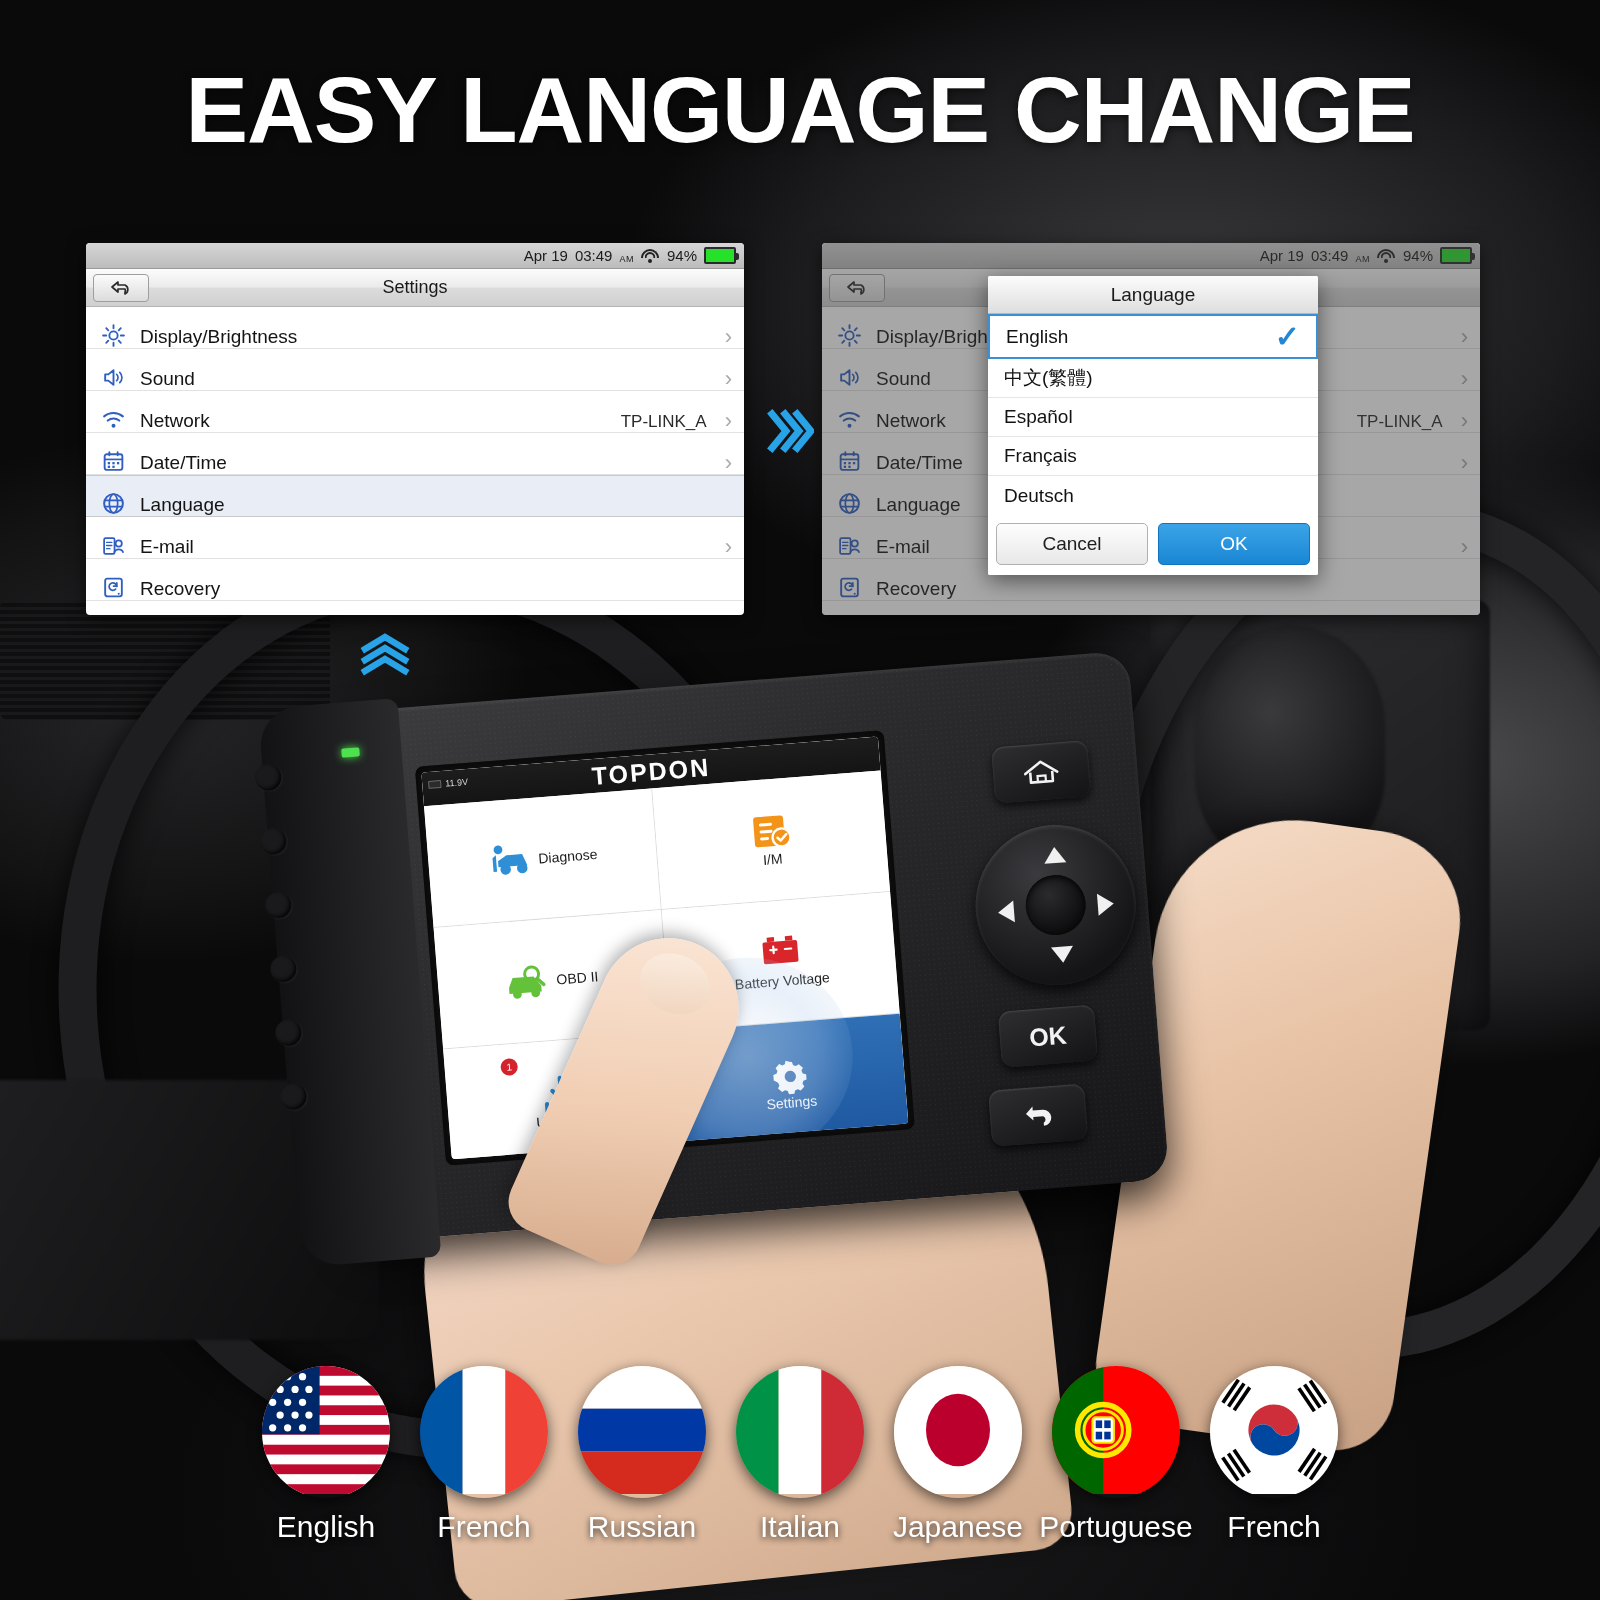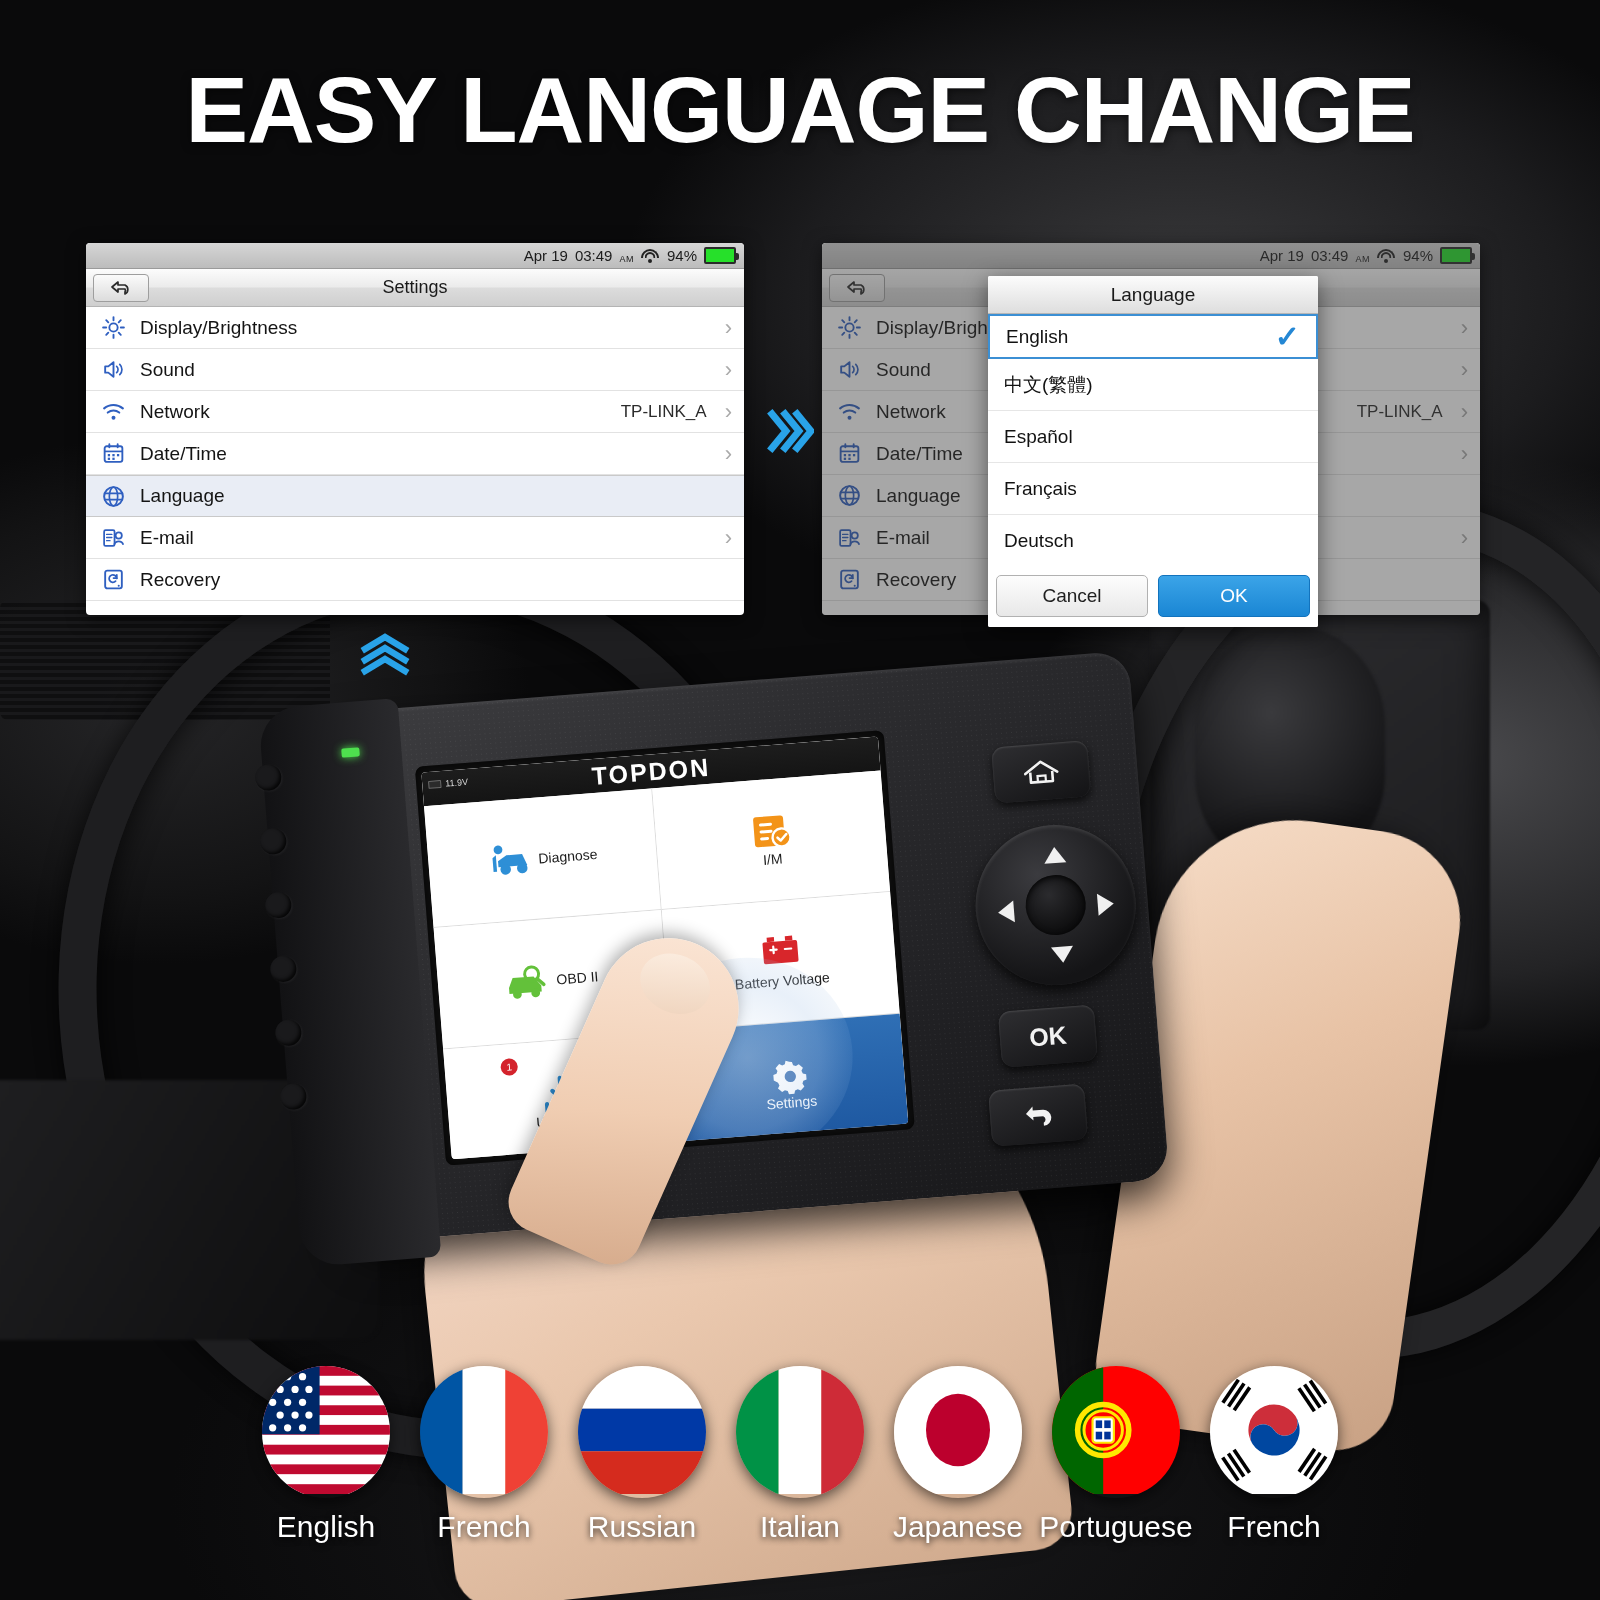--- a/index.html
+++ b/index.html
@@ -97,21 +97,21 @@
     background:linear-gradient(180deg,#fbfbfb,#dcdcdc); border:1px solid #9e9e9e;
     border-radius:4px; display:flex; align-items:center; justify-content:center;
   }
   .backbtn svg { width:26px; height:18px; }
   .titlebar .t-title {
     position:absolute; left:0; right:0; text-align:center;
     font-size:18px; color:#1a1a1a;
   }
 
   .setrow {
-    height:42px; display:flex; align-items:center; gap:14px;
+    height:42px; display:flex; align-items:flex-end; gap:14px;
     padding:0 12px 0 14px; border-bottom:1px solid #e2e2e2;
     background:#fff; position:relative;
   }
   .setrow.sel { background:#e9edf5; border-top:1px solid #c9c9c9; border-bottom:1px solid #c9c9c9; }
   .setrow .lbl { font-size:19px; color:#141414; flex:1; }
   .setrow .val { font-size:17px; color:#2b2b2b; }
   .chev { color:#aaa; font-size:22px; font-weight:300; line-height:1; margin-left:4px; }
   .ico { width:26px; height:26px; flex:0 0 26px; color:#2f5fc0; display:flex; align-items:center; justify-content:center; }
   .ico svg { width:25px; height:25px; }
 
@@ -120,21 +120,21 @@
     position:absolute; left:988px; top:276px; width:330px;
     background:#fff; box-shadow:0 6px 22px rgba(0,0,0,.5); border-radius:2px; overflow:hidden;
     z-index:30;
   }
   .dlg-title {
     height:38px; background:linear-gradient(180deg,#fcfcfc,#dedede);
     border-bottom:1px solid #b6b6b6; display:flex; align-items:center; justify-content:center;
     font-size:19px; color:#1a1a1a;
   }
   .dlg-item {
-    height:52px; display:flex; align-items:center; padding:0 16px;
+    height:39px; display:flex; align-items:center; padding:0 16px;
     border-bottom:1px solid #e6e6e6; font-size:19px; color:#121212; background:#fff;
   }
   .dlg-item.active { border:2px solid #3b8fd4; height:45px; }
   .dlg-item .nm { flex:1; }
   .check { color:#2487d4; font-size:30px; font-weight:bold; line-height:1; }
   .dlg-actions { display:flex; gap:10px; padding:8px 8px 10px 8px; background:#fff; }
   .btn {
     flex:1; height:42px; border-radius:5px; font-size:19px;
     display:flex; align-items:center; justify-content:center; border:1px solid #b1b1b1;
   }

